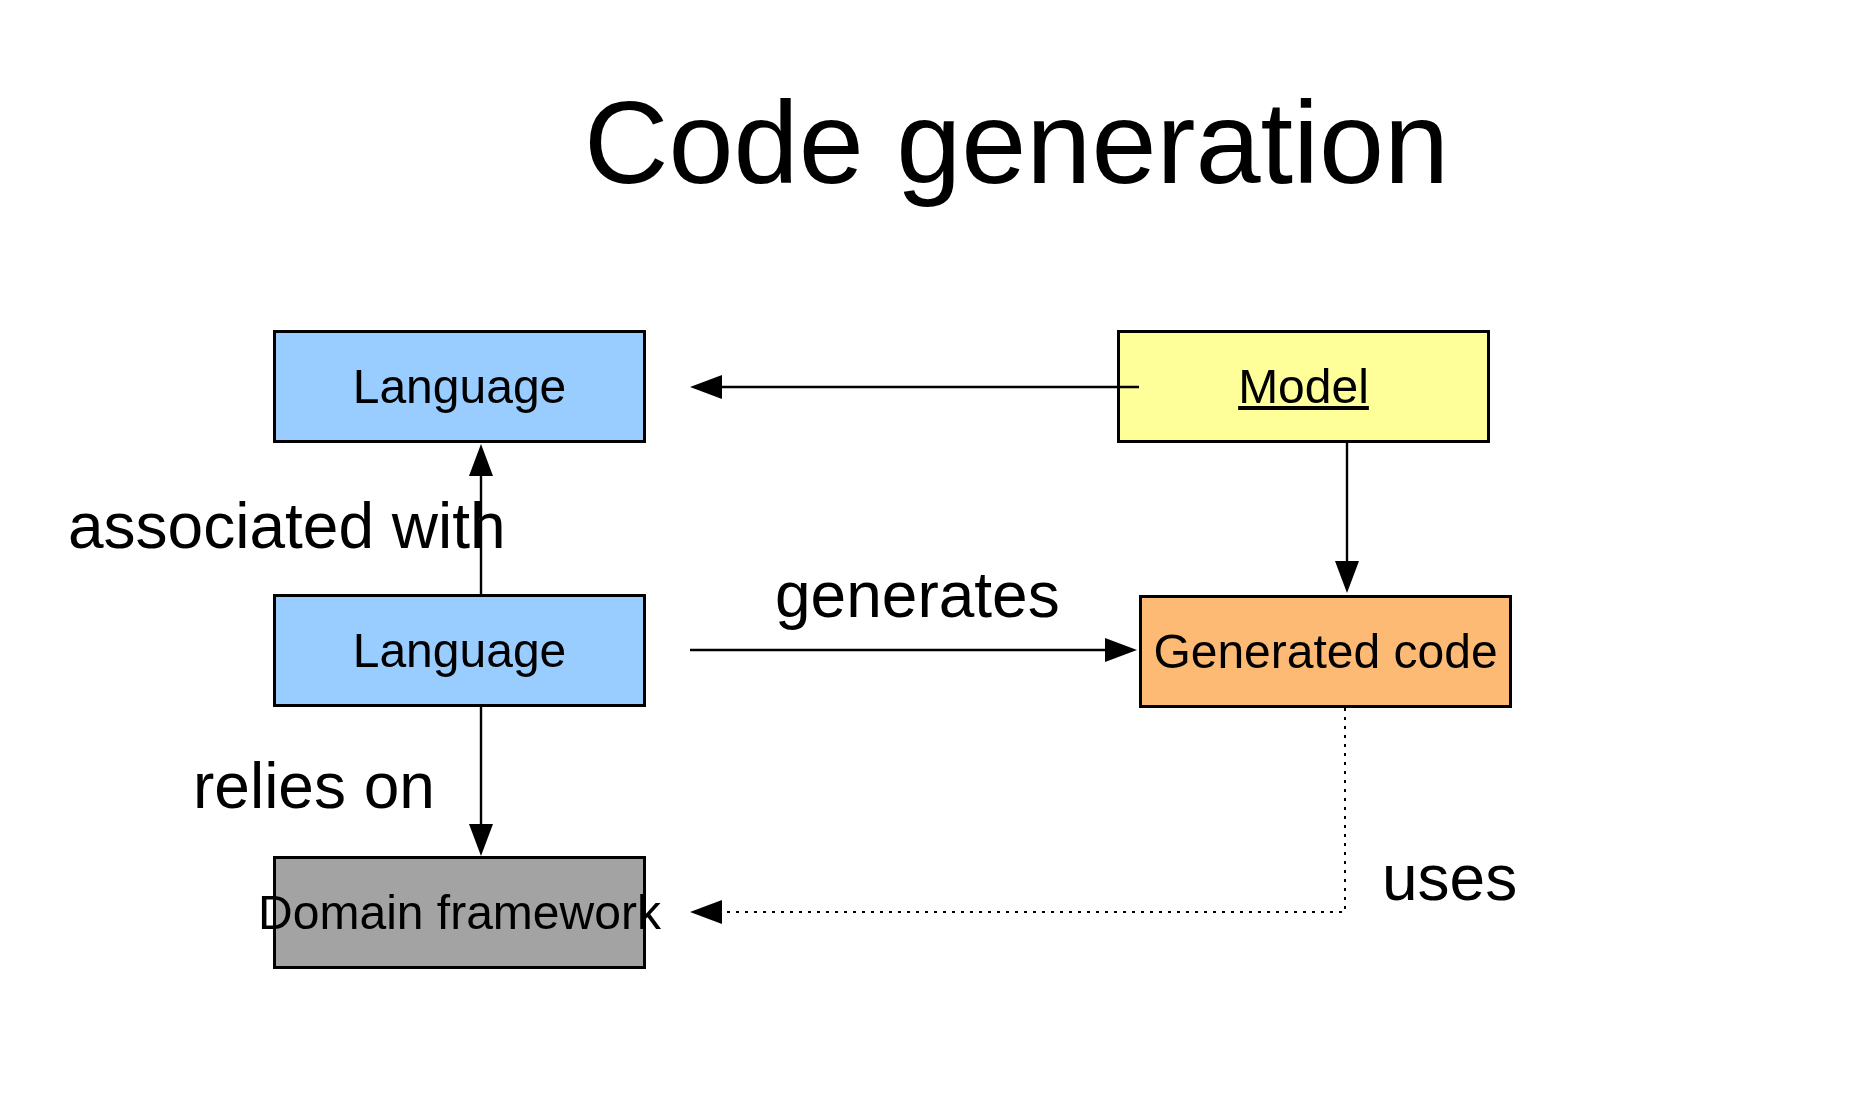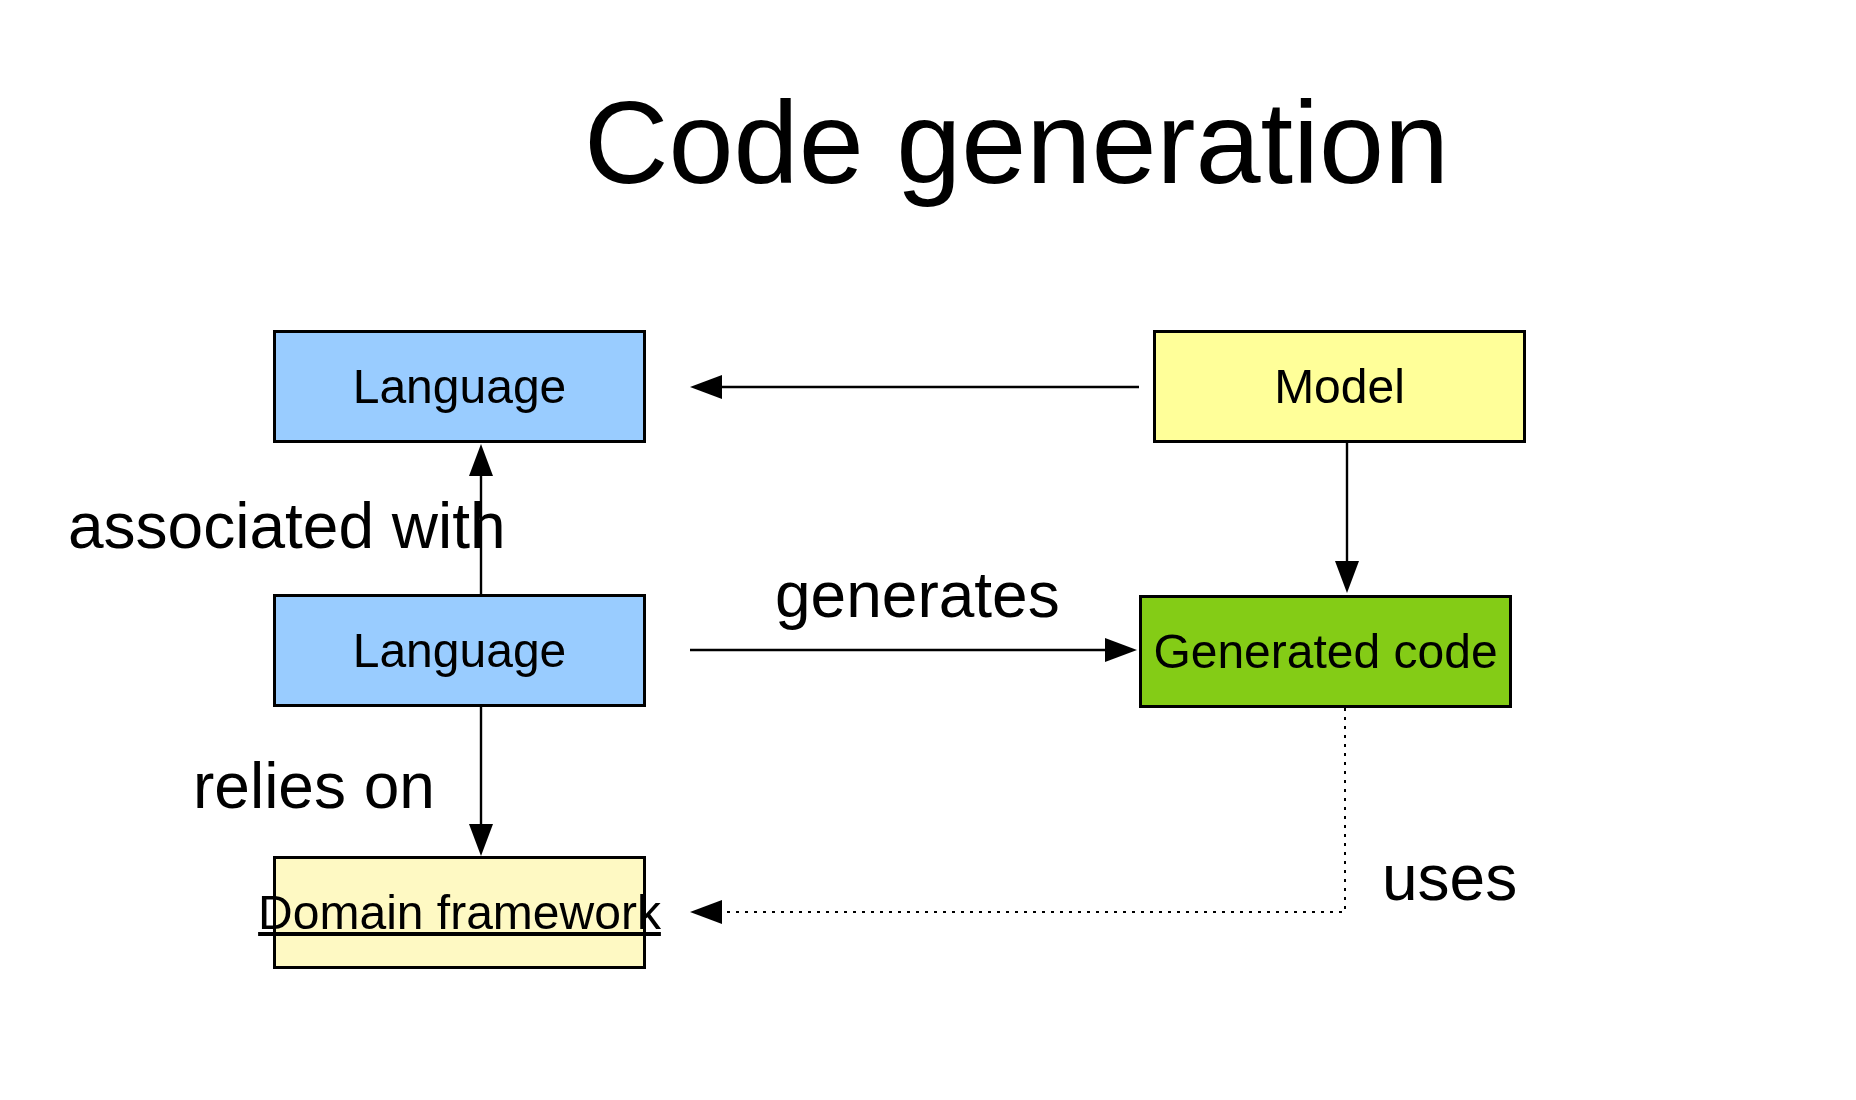--- a/index.html
+++ b/index.html
@@ -29,21 +29,21 @@
     border: 3px solid #000;
     box-sizing: border-box;
     display: flex;
     align-items: center;
     justify-content: center;
     font-size: 48px;
     line-height: 1;
     white-space: nowrap;
   }
   #node-language        { left: 273px;  top: 330px; }
-  #node-model           { left: 1153px; top: 330px; }
+  #node-model           { left: 1117px; top: 330px; text-decoration: underline; }
   #node-generator       { left: 273px;  top: 594px; }
   #node-generated-code  { left: 1139px; top: 595px; }
   #node-domain-framework{ left: 273px;  top: 856px; }
 
   #edge-layer {
     position: absolute;
     left: 0;
     top: 0;
     width: 1856px;
     height: 1100px;
@@ -82,25 +82,25 @@
 </div>
 
 <div class="node" id="node-model" style="background-color: rgb(255, 255, 153);">
   <span>Model</span>
 </div>
 
 <div class="node" id="node-generator" style="background-color: rgb(153, 204, 255);">
   <span>Language</span>
 </div>
 
-<div class="node" id="node-generated-code" style="background-color: #84cc16;">
+<div class="node" id="node-generated-code" style="background-color: #fdba74;">
   <span>Generated code</span>
 </div>
 
-<div class="node" id="node-domain-framework" style="background-color: #fef9c3; text-decoration: underline;">
+<div class="node" id="node-domain-framework" style="background-color: #a3a3a3;">
   <span>Domain framework</span>
 </div>
 
 <svg id="edge-layer" viewBox="0 0 1856 1100" style="color: rgb(0, 0, 0);">
 
   <g class="edge">
     <line x1="1139" y1="387" x2="720" y2="387"></line>
     <polygon points="690,387 722,375 722,399"></polygon>
   </g>
 

